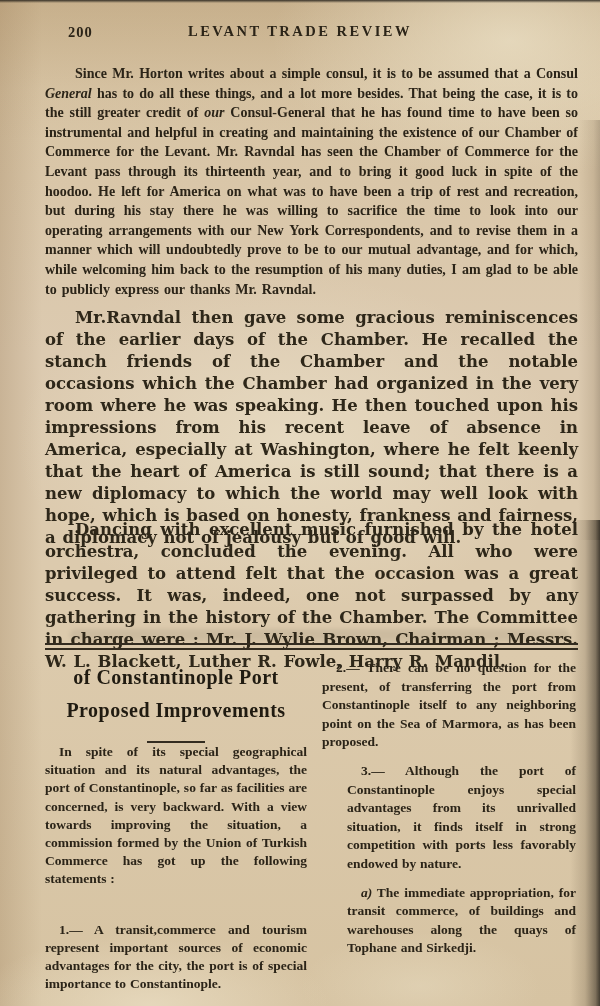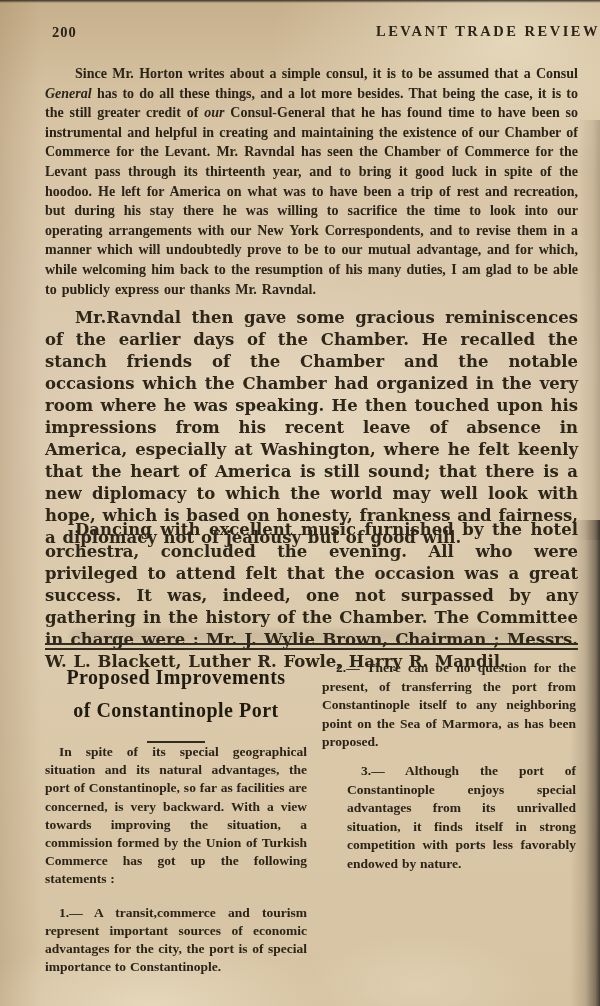--- a/index.html
+++ b/index.html
@@ -21,22 +21,22 @@
   }
   .top-edge{position:absolute;left:0;top:0;width:100%;height:3px;
     background:linear-gradient(180deg, rgba(20,18,14,0.8), rgba(20,18,14,0));}
   .right-shadow{position:absolute;right:0;top:520px;bottom:0;width:30px;
     background:linear-gradient(90deg, rgba(0,0,0,0) 0%, rgba(92,76,54,0.22) 50%, rgba(55,46,34,0.55) 85%, rgba(30,26,20,0.8) 100%);}
   .right-soft{position:absolute;right:0;top:120px;height:420px;width:22px;
     background:linear-gradient(90deg, rgba(0,0,0,0) 0%, rgba(120,100,72,0.18) 70%, rgba(90,75,55,0.3) 100%);}
   .smudge{position:absolute;left:70px;right:30px;top:629px;height:12px;
     background:rgba(105,100,88,0.14);filter:blur(2px);border-radius:6px;}
 
-  .hdr-num{position:absolute;left:52px;top:24px;font-size:14.5px;font-weight:bold;letter-spacing:1px;}
-  .hdr-title{position:absolute;left:0;top:23px;width:100%;text-align:right;
+  .hdr-num{position:absolute;left:68px;top:24px;font-size:14.5px;font-weight:bold;letter-spacing:1px;}
+  .hdr-title{position:absolute;left:0;top:23px;width:100%;text-align:center;
     font-size:14.5px;font-weight:bold;letter-spacing:2.5px;}
 
   .body-sm{position:absolute;left:45px;width:533px;font-size:14px;line-height:19.6px;
     font-weight:bold;text-align:justify;word-spacing:1.5px;}
   .body-sm .indent{text-indent:30px;}
   .body-lg{position:absolute;left:45px;width:533px;font-size:16.5px;line-height:22px;
     font-family:"DejaVu Serif", serif;font-weight:bold;text-align:justify;
     word-spacing:1px;color:#2e2719;}
   .body-lg .indent{text-indent:30px;}
 
@@ -47,21 +47,21 @@
   .col-right{position:absolute;left:322px;top:655px;width:254px;}
 
   .headline{font-size:20px;font-weight:bold;text-align:center;line-height:33px;
     letter-spacing:0.5px;color:#201b11;padding-top:5px;}
   .short-rule{width:58px;height:0;border-top:2.5px solid #332c20;margin:14px auto 0 auto;}
 
   .col-par{font-size:13.5px;line-height:18.2px;font-weight:bold;text-align:justify;
     word-spacing:0.5px;}
   .col-par .indent{text-indent:14px;}
   .col-left .intro{}
-  .col-left .item{margin-top:15px;}
+  .col-left .item{margin-top:32px;}
   .col-right .col-par{line-height:18.6px;}
   .col-right .gap1{margin-top:4px;}
   .col-right .gap{margin-top:10px;margin-left:25px;}
 
   .ital{font-style:italic;}
 </style>
 </head>
 <body>
 
 <div class="page">
@@ -83,34 +83,37 @@
   </div>
 
   <div class="body-lg" style="top:519px;">
     <div class="indent">Dancing with excellent music furnished by the hotel orchestra, concluded the evening.  All who were privileged to attend felt that the occasion was a great success.  It was, indeed, one not surpassed by any gathering in the history of the Chamber.  The Committee in charge were :  Mr. J. Wylie Brown, Chairman ;  Messrs. W. L. Blackett, Luther R. Fowle, Harry R. Mandil.</div>
   </div>
 
   <div class="dbl-rule"></div>
 
   <div class="col-left">
     <div class="headline">
+      <div>of Constantinople Port</div>
       <div>Proposed Improvements</div>
-      <div>of Constantinople Port</div>
     </div>
     <div class="short-rule"></div>
     <div class="col-par intro">
       <div class="indent">In spite of its special geographical situation and its natural advantages, the port of Constantinople, so far as facilities are concerned, is very backward.  With a view towards improving the situation, a commission formed by the Union of Turkish Commerce has got up the following statements :</div>
     </div>
     <div class="col-par item">
       <div class="indent">1.— A transit,commerce and tourism represent important sources of economic advantages for the city, the port is of special importance to Constantinople.</div>
     </div>
   </div>
 
   <div class="col-right">
     <div class="col-par gap1">
       <div class="indent">2.— There can be no question for the present, of transferring the port from Constantinople itself to any neighboring point on the Sea of Marmora, as has been proposed.</div>
     </div>
     <div class="col-par gap">
       <div class="indent">3.— Although the port of Constantinople enjoys special advantages from its unrivalled situation, it finds itself in strong competition with ports less favorably endowed by nature.</div>
     </div>
+    <div class="col-par gap">
+      <div class="indent"><span class="ital">a)</span><span> The immediate appropriation, for transit commerce, of buildings and warehouses along the quays of Tophane and Sirkedji.</span></div>
+    </div>
   </div>
 
 </div>
 
 </body></html>

